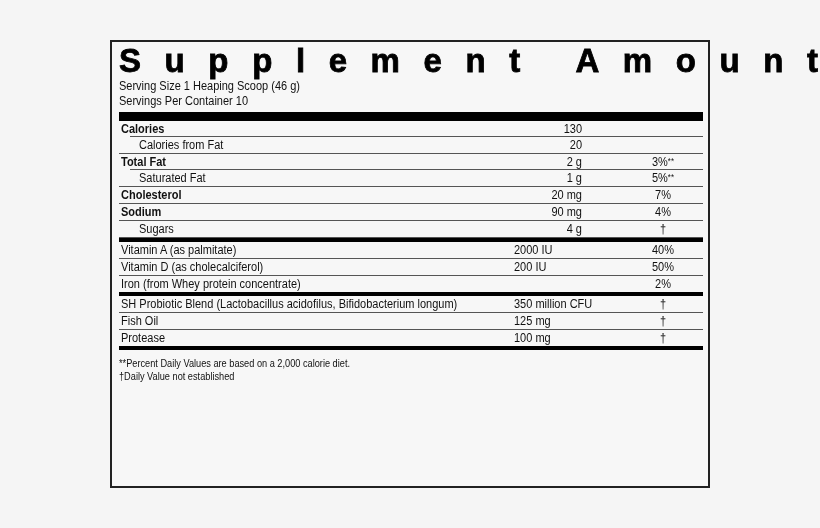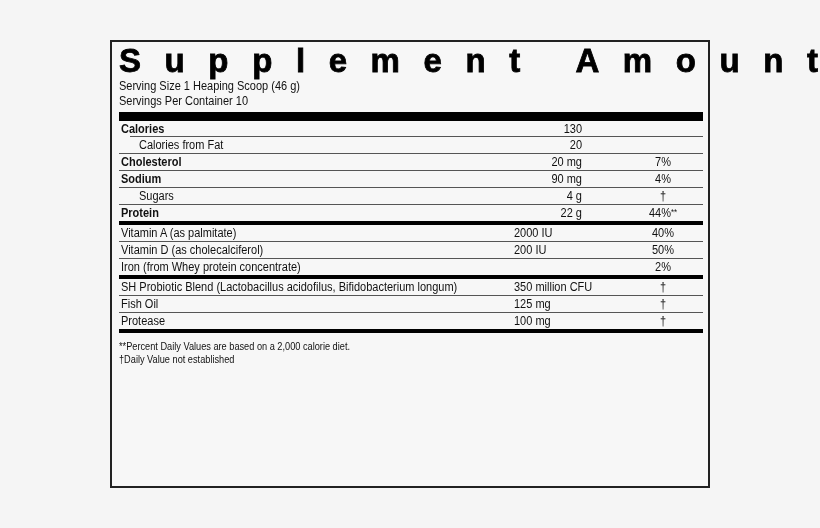--- a/index.html
+++ b/index.html
@@ -39,39 +39,44 @@
         <div class="row indent">
           <span class="lab b">Calories</span>
           <span class="amt" style="left: 395px; width: 68px; text-align: right; transform-origin: right center;">130</span>
           <span class="dv"><span></span></span>
         </div>
         <div class="row">
           <span class="lab in">Calories from Fat</span>
           <span class="amt" style="left: 395px; width: 68px; text-align: right; transform-origin: right center;">20</span>
           <span class="dv"><span></span></span>
         </div>
+        <div class="row indent">
+          <span class="lab b">Total Fat</span>
+          <span class="amt" style="left: 395px; width: 68px; text-align: right; transform-origin: right center;">2 g</span>
+          <span class="dv"><span>3%</span><span class="stars">**</span></span>
+        </div>
+        <div class="row">
+          <span class="lab in">Saturated Fat</span>
+          <span class="amt" style="left: 395px; width: 68px; text-align: right; transform-origin: right center;">1 g</span>
+          <span class="dv"><span>5%</span><span class="stars">**</span></span>
+        </div>
         <div class="row">
           <span class="lab b">Cholesterol</span>
           <span class="amt" style="left: 395px; width: 68px; text-align: right; transform-origin: right center;">20 mg</span>
           <span class="dv"><span>7%</span></span>
         </div>
         <div class="row">
           <span class="lab b">Sodium</span>
           <span class="amt" style="left: 395px; width: 68px; text-align: right; transform-origin: right center;">90 mg</span>
           <span class="dv"><span>4%</span></span>
         </div>
         <div class="row">
           <span class="lab in">Sugars</span>
           <span class="amt" style="left: 395px; width: 68px; text-align: right; transform-origin: right center;">4 g</span>
           <span class="dv"><span>†</span></span>
-        </div>
-        <div class="row last">
-          <span class="lab b">Protein</span>
-          <span class="amt" style="left: 395px; width: 68px; text-align: right; transform-origin: right center;">22 g</span>
-          <span class="dv"><span>44%</span><span class="stars">**</span></span>
         </div>
       </div>
     <div class="thick" style="height:4px;"></div>
     <div id="vitamins">
         <div class="row">
           <span class="lab">Vitamin A (as palmitate)</span>
           <span class="amt">2000 IU</span>
           <span class="dv"><span>40%</span></span>
         </div>
         <div class="row">

